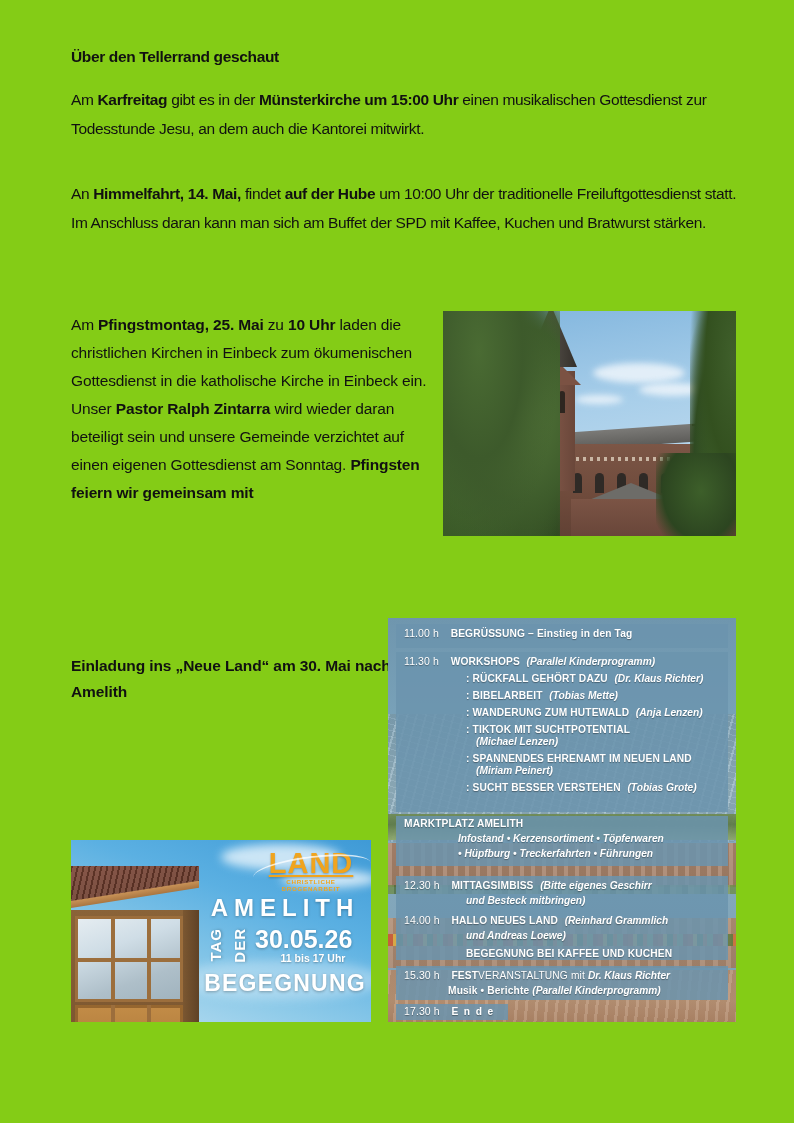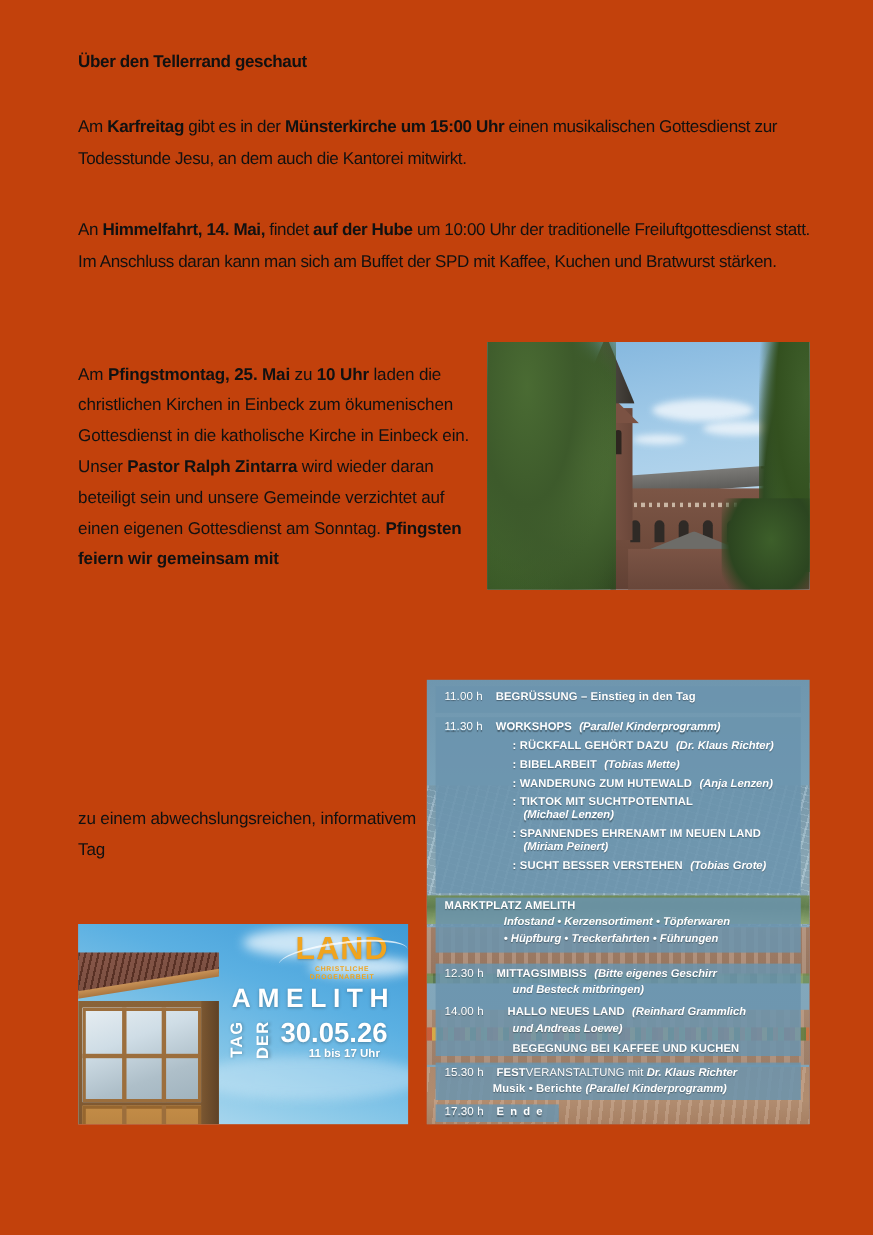--- a/index.html
+++ b/index.html
@@ -15,40 +15,39 @@
     font-family: "Liberation Sans", sans-serif;
     color: #000000;
     overflow: hidden;
   }
 
   .page {
     position: absolute;
     left: 0; top: 0;
     width: 794px;
     height: 1123px;
-    background: #c2410c;
+    background: #84cc16;
   }
 
   
   .txt {
     position: absolute;
     color: #111;
     font-family: "Liberation Sans", sans-serif;
   }
   .heading {
     font-weight: bold;
     font-size: 15.5px;
     line-height: 20px;
     letter-spacing: -0.1px;
   }
   .para {
     font-size: 15.5px;
     line-height: 29px;
     letter-spacing: -0.15px;
-    margin-top: 16px;
   }
 
   
   .cond {
     font-stretch: semi-condensed;
     letter-spacing: -0.35px;
   }
 
   #blk-heading  { left: 71px; top: 47px;  width: 660px; }
   #blk-para1    { left: 71px; top: 85px;  width: 672px; }
@@ -290,20 +289,21 @@
     position: absolute; left: 188px; top: 10px; width:104px; text-align:center;
   }
   .logo-word {
     font-family: "Liberation Sans", sans-serif;
     font-weight: bold;
     font-size: 29px;
     line-height: 26px;
     color: #f0a41e;
     letter-spacing: 1px;
     text-shadow: 0 1px 2px rgba(0,0,0,.25);
+    text-decoration: underline;
   }
   .logo-sub {
     font-size: 6.2px;
     font-weight: bold;
     color: #f0a41e;
     letter-spacing: .7px;
     margin-top: 2px;
   }
   .logo-swoosh {
     position:absolute; left:-6px; top:6px; width:118px; height:26px;
@@ -391,22 +391,22 @@
     <div class="spire"></div>
     <div class="louvre" style="left:96px;top:80px;"></div>
     <div class="louvre" style="left:106px;top:80px;"></div>
     <div class="louvre" style="left:116px;top:80px;"></div>
 
     <div class="treeL"></div>
     <div class="treeR"></div>
     <div class="bushR"></div>
   </div>
 
-
-  <div class="txt para" id="blk-para4">zu einem abwechslungsreichen, informativem Tag</div>
+  <div class="txt heading" id="blk-head2">Einladung ins „Neue Land“ am 30. Mai nach Amelith</div>
+
 
   <div id="schedule-poster">
     <div class="band-solar"></div>
     <div class="band-green"></div>
     <div class="band-brick"></div>
     <div class="band-grass"></div>
     <div class="band-brick2"></div>
     <div class="band-flowers"></div>
     <div class="band-field"></div>
 
@@ -473,21 +473,21 @@
         <span class="time">12.30 h</span>
         <span class="ttl" style="margin-left:9px;">MITTAGSIMBISS</span>
         <span class="who" style="margin-left:4px;">(Bitte eigenes Geschirr</span>
       </div>
       <div class="sline" style="left:78px; top:277px;">
         <span class="who">und Besteck mitbringen)</span>
       </div>
 
       <div class="sline" style="left:16px; top:297px;">
         <span class="time">14.00 h</span>
-        <span class="ttl" style="margin-left:19px;text-align:right;">HALLO NEUES LAND</span>
+        <span class="ttl" style="margin-left:9px;text-align:right;">HALLO NEUES LAND</span>
         <span class="who" style="margin-left:4px;">(Reinhard Grammlich</span>
       </div>
       <div class="sline" style="left:78px; top:312px;">
         <span class="who">und Andreas Loewe)</span>
       </div>
 
       <div class="sline" style="left:78px; top:330px;">
         <span class="ttl">BEGEGNUNG BEI KAFFEE UND KUCHEN</span>
       </div>
 
@@ -530,15 +530,16 @@
       <div class="logo-word">LAND</div>
       <div class="logo-sub">CHRISTLICHE DROGENARBEIT</div>
       <div class="logo-swoosh"></div>
     </div>
 
     <div class="am-title">AMELITH</div>
     <div class="am-tag">TAG</div>
     <div class="am-der">DER</div>
     <div class="am-date">30.05.26</div>
     <div class="am-hours">11 bis 17 Uhr</div>
+    <div class="am-beg">BEGEGNUNG</div>
   </div>
 
 </div>
 
 </body></html>

